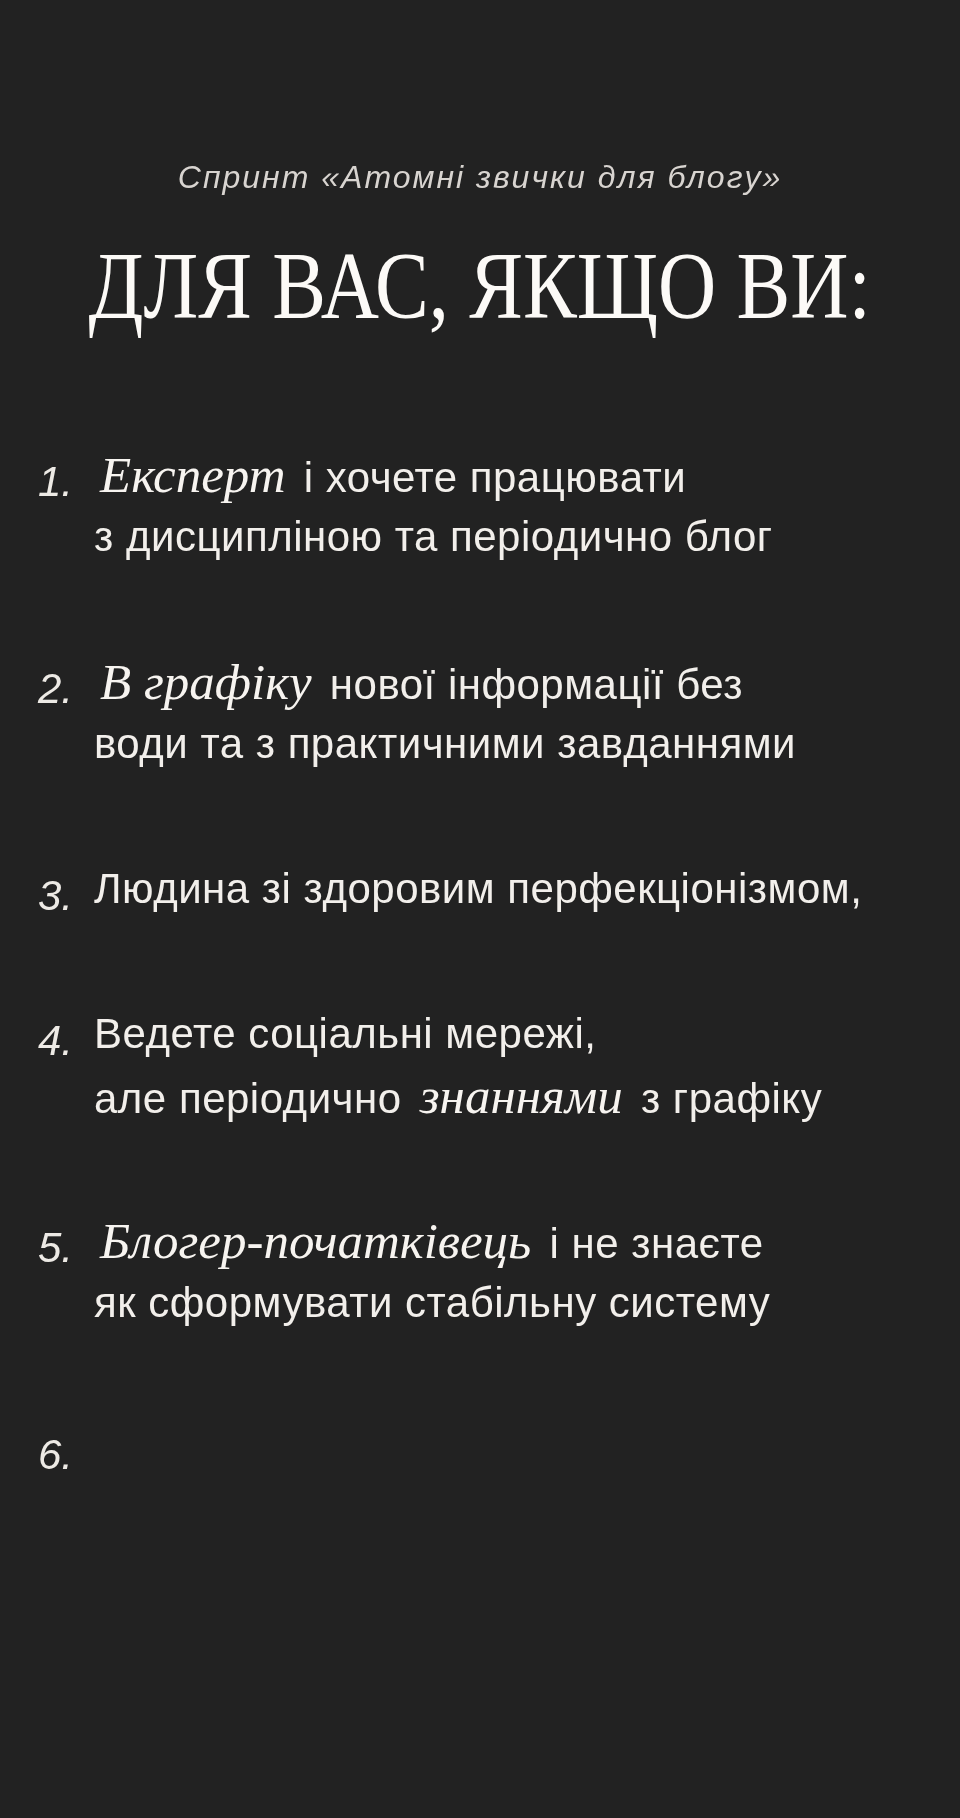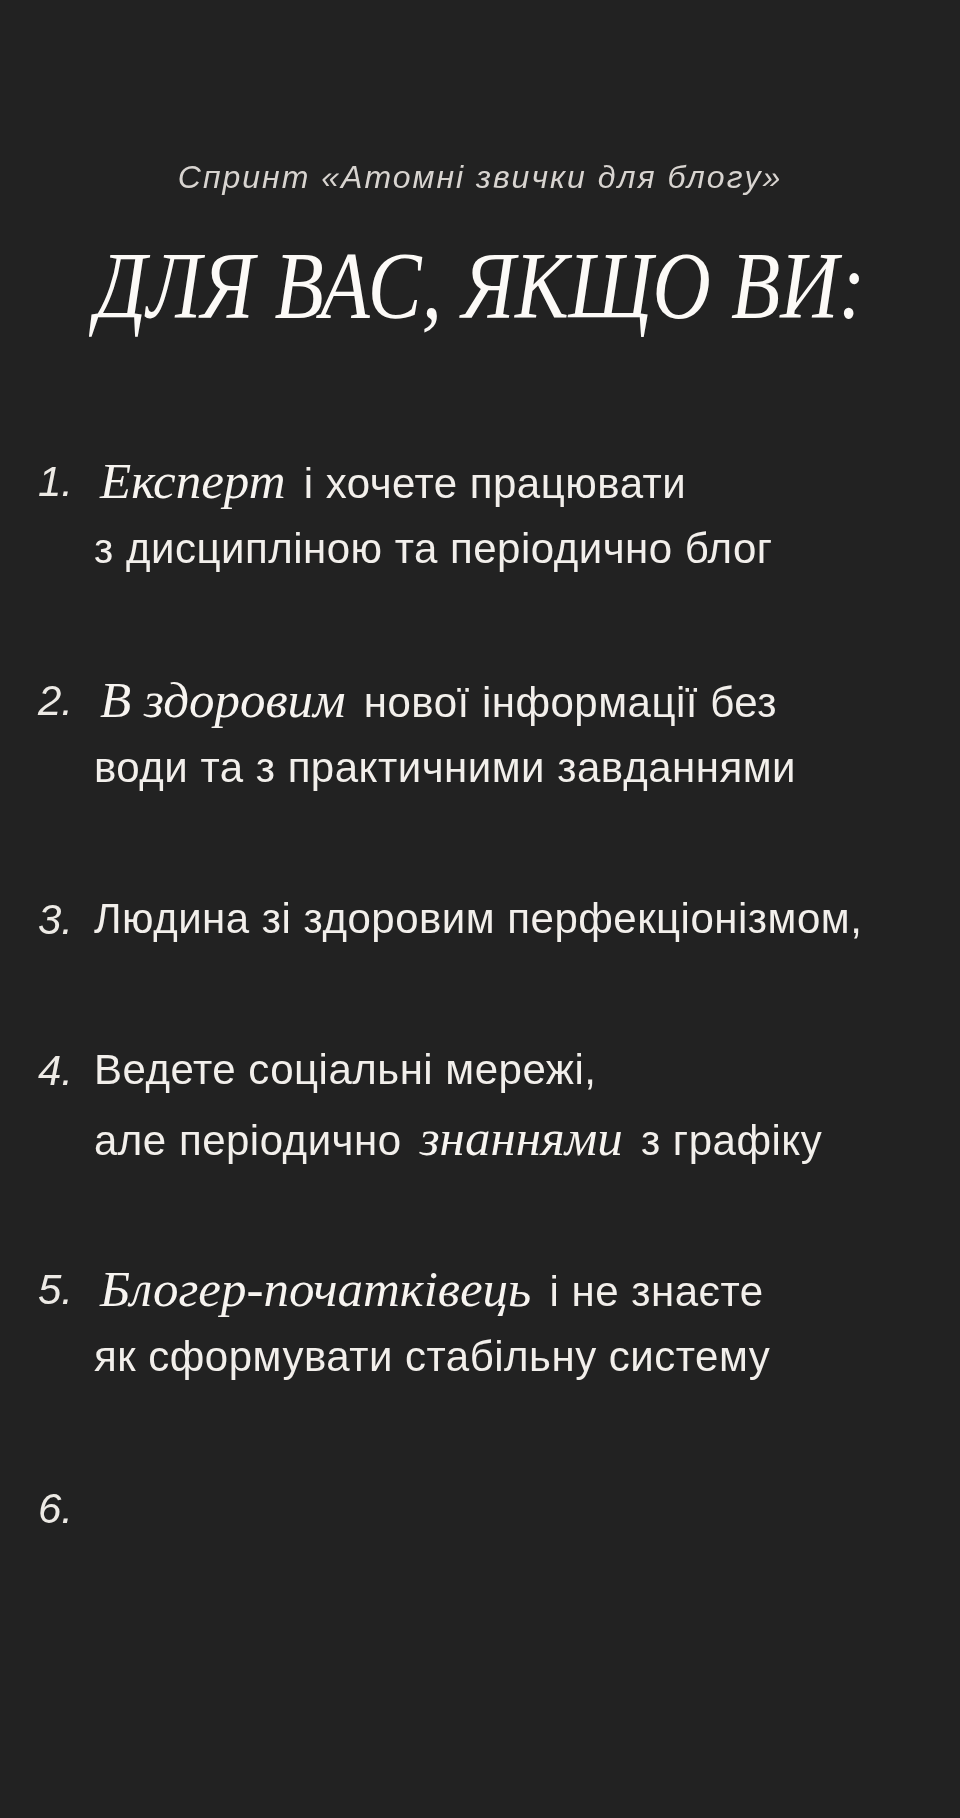--- a/index.html
+++ b/index.html
@@ -29,21 +29,20 @@
     color: #d8d4d0;
     white-space: nowrap;
   }
   .title {
     position: absolute;
     top: 238px;
     left: 0;
     right: 0;
     text-align: center;
     line-height: 1;
-    font-style: italic;
   }
   .title-inner {
     display: inline-block;
     font-family: "Liberation Serif", serif;
     font-weight: 400;
     font-size: 96px;
     color: #fcfaf7;
     white-space: nowrap;
     transform: scaleX(0.84);
     transform-origin: 50% 50%;
@@ -71,21 +70,20 @@
   }
   .item-text {
     font-size: 42px;
     line-height: 62px;
     letter-spacing: 0.5px;
     color: #f2efeb;
   }
   .text-line {
     white-space: nowrap;
     height: 62px;
-    margin-top: 6px;
   }
   .seg {
     vertical-align: baseline;
   }
   .seg.em {
     font-family: "Liberation Serif", serif;
     font-style: italic;
     font-size: 51px;
     line-height: 62px;
     letter-spacing: 0;
@@ -115,21 +113,21 @@
         <div class="text-line">
           <span class="seg">з дисципліною та періодично блог</span>
         </div>
       </div>
     </div>
 
     <div class="list-item">
       <div class="item-number">2.</div>
       <div class="item-text">
         <div class="text-line">
-          <span class="seg em">В здоровим</span><span class="seg"> нової інформації без</span>
+          <span class="seg em">В графіку</span><span class="seg"> нової інформації без</span>
         </div>
         <div class="text-line">
           <span class="seg">води та з практичними завданнями</span>
         </div>
       </div>
     </div>
 
     <div class="list-item">
       <div class="item-number">3.</div>
       <div class="item-text">

